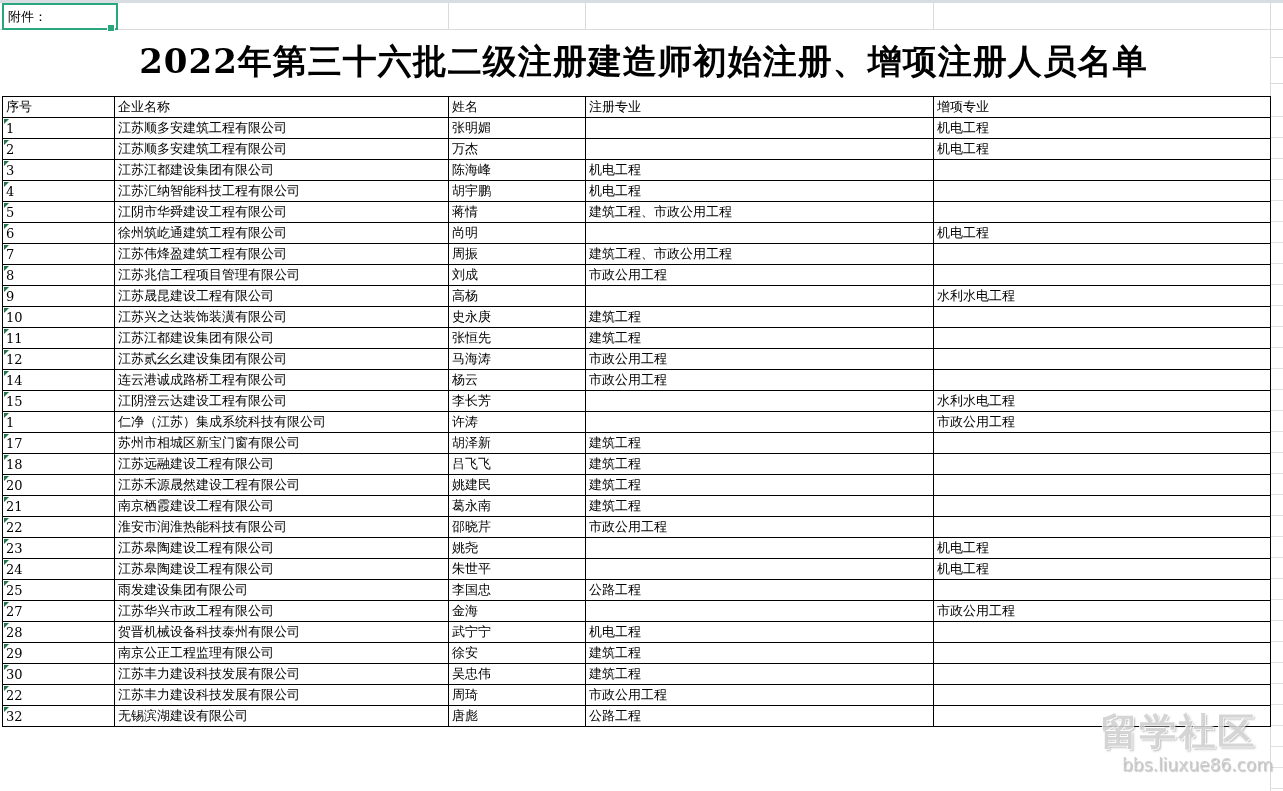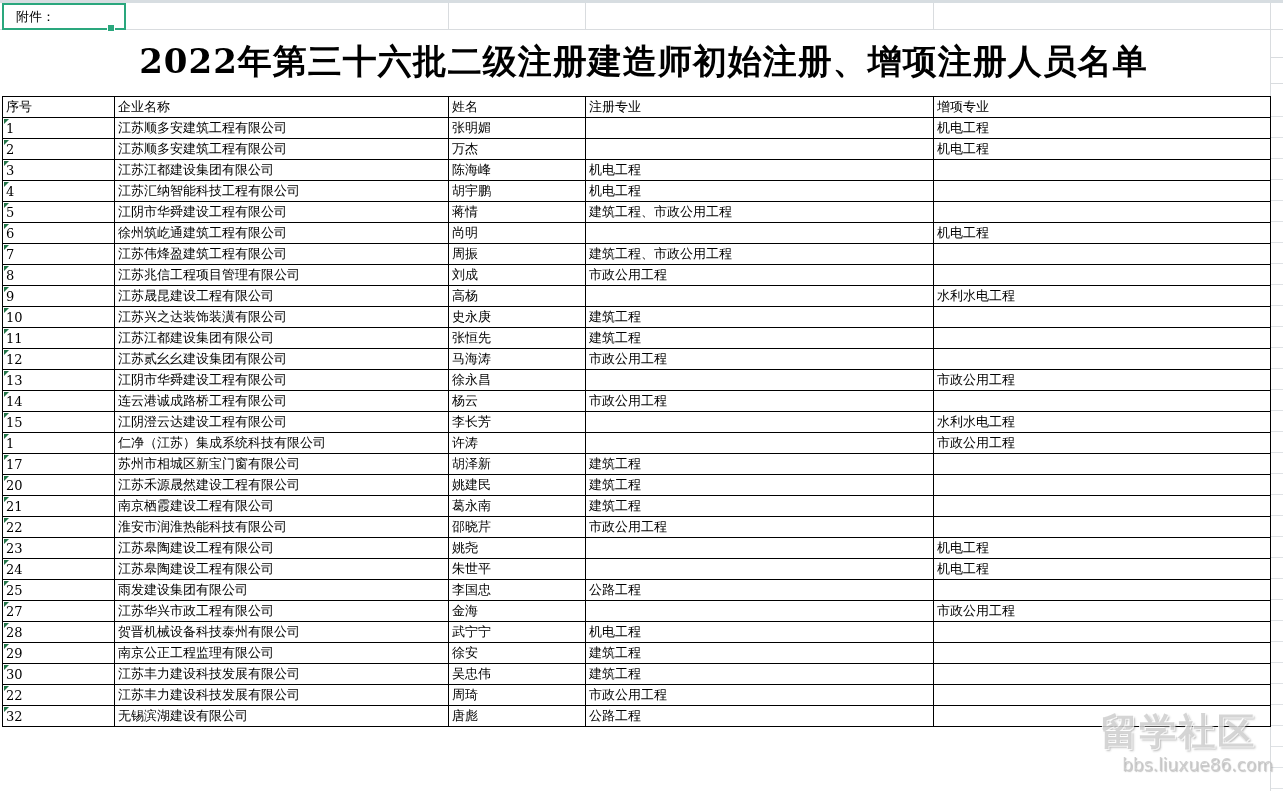--- a/index.html
+++ b/index.html
@@ -16,21 +16,21 @@
   .hline{position:absolute;height:1px;background:#d9dcdf;}
   
   .right-rows{
     position:absolute;left:1271px;top:96px;width:12px;height:695px;
     background:repeating-linear-gradient(to bottom, transparent 0 20px, #dfe2e5 20px 21px);
   }
   
   .a1{
     position:absolute;left:2px;top:3px;width:108px;height:23px;
     background:#fff;border:2px solid #2aa77d;
-    font-size:13px;line-height:23px;padding-left:12px;
+    font-size:13px;line-height:23px;padding-left:4px;
   }
   .fill-handle{
     position:absolute;left:107px;top:24px;width:6px;height:6px;
     background:#2aa77d;border:1px solid #fff;
   }
   
   .title{
     position:absolute;left:2px;top:29px;width:1283px;height:67px;
     text-align:center;line-height:64px;
     font-size:34px;font-weight:bold;letter-spacing:1px;
@@ -185,27 +185,20 @@
         <td></td>
       </tr>
       <tr>
         <td><span class="tri"></span><span>12</span></td>
         <td>江苏贰幺幺建设集团有限公司</td>
         <td>马海涛</td>
         <td>市政公用工程</td>
         <td></td>
       </tr>
       <tr>
-        <td><span class="tri"></span><span>13</span></td>
-        <td>江阴市华舜建设工程有限公司</td>
-        <td>徐永昌</td>
-        <td></td>
-        <td>市政公用工程</td>
-      </tr>
-      <tr>
         <td><span class="tri"></span><span>14</span></td>
         <td>连云港诚成路桥工程有限公司</td>
         <td>杨云</td>
         <td>市政公用工程</td>
         <td></td>
       </tr>
       <tr>
         <td><span class="tri"></span><span>15</span></td>
         <td>江阴澄云达建设工程有限公司</td>
         <td>李长芳</td>
@@ -216,20 +209,27 @@
         <td><span class="tri"></span><span>1</span></td>
         <td>仁净（江苏）集成系统科技有限公司</td>
         <td>许涛</td>
         <td></td>
         <td>市政公用工程</td>
       </tr>
       <tr>
         <td><span class="tri"></span><span>17</span></td>
         <td>苏州市相城区新宝门窗有限公司</td>
         <td>胡泽新</td>
+        <td>建筑工程</td>
+        <td></td>
+      </tr>
+      <tr>
+        <td><span class="tri"></span><span>18</span></td>
+        <td>江苏远融建设工程有限公司</td>
+        <td>吕飞飞</td>
         <td>建筑工程</td>
         <td></td>
       </tr>
       <tr>
         <td><span class="tri"></span><span>20</span></td>
         <td>江苏禾源晟然建设工程有限公司</td>
         <td>姚建民</td>
         <td>建筑工程</td>
         <td></td>
       </tr>

